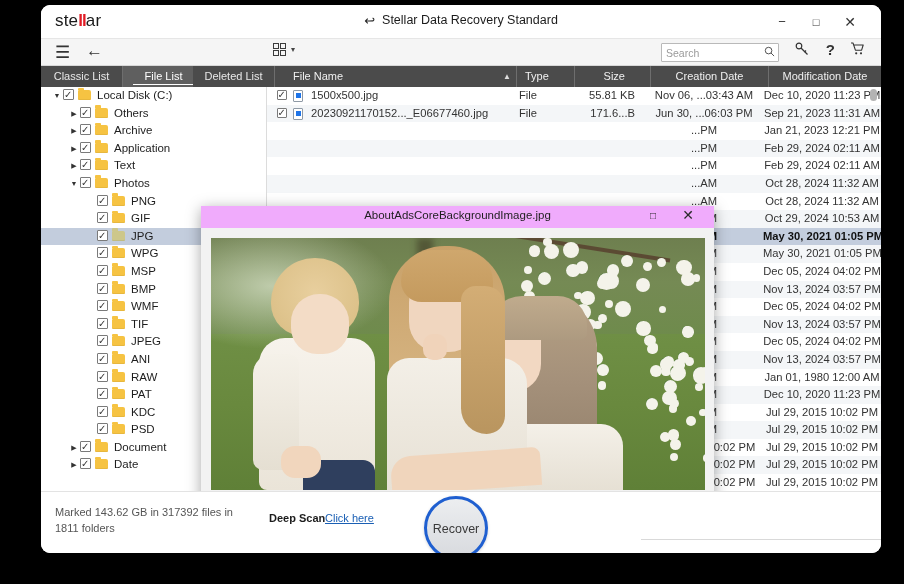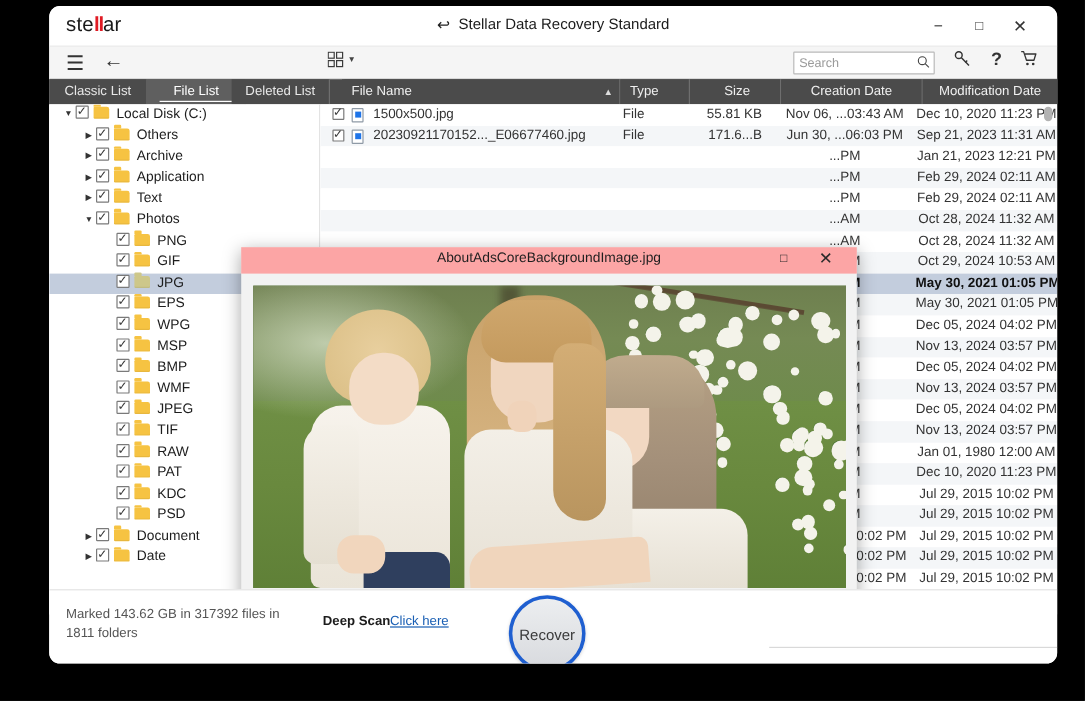--- a/index.html
+++ b/index.html
@@ -189,21 +189,21 @@
   #list-thumb { position:absolute; left:0; top:0px; width:7px; height:12px; background:#b3b3b3; border-radius:4px;}
 
   
   #preview-dialog {
     position: absolute; left: 160px; top: 119px;
     width: 513px; height: 321px;
     background: #f2f2f2;
     box-shadow: 0 3px 14px rgba(0,0,0,0.35);
   }
   #pv-title {
-    position: relative; height: 22px; background: #fca5a5;
+    position: relative; height: 22px; background: #f0abfc;
   }
   #pv-title-text {
     position:absolute; left:0; right:0; top:3px; text-align:center;
     font-size: 11.5px; color: #1f1f1f;
   }
   #pv-max { position:absolute; right: 58px; top: 4px; font-size: 10px; color:#2a2a2a; }
   #pv-close { position:absolute; right: 20px; top: 1px; font-size: 14px; color:#2a2a2a; }
 
   #pv-image {
     position:absolute; left: 10px; top: 32px;
@@ -368,27 +368,27 @@
       <div id="tree-rows">
           <div class="trow"><span style="display:inline-block;width:10px"></span><span class="caret">▼</span><span class="chk"></span><span class="fold"></span><span>Local Disk (C:)</span></div>
           <div class="trow"><span style="display:inline-block;width:27px"></span><span class="caret">▶</span><span class="chk"></span><span class="fold"></span><span>Others</span></div>
           <div class="trow"><span style="display:inline-block;width:27px"></span><span class="caret">▶</span><span class="chk"></span><span class="fold"></span><span>Archive</span></div>
           <div class="trow"><span style="display:inline-block;width:27px"></span><span class="caret">▶</span><span class="chk"></span><span class="fold"></span><span>Application</span></div>
           <div class="trow"><span style="display:inline-block;width:27px"></span><span class="caret">▶</span><span class="chk"></span><span class="fold"></span><span>Text</span></div>
           <div class="trow"><span style="display:inline-block;width:27px"></span><span class="caret">▼</span><span class="chk"></span><span class="fold"></span><span>Photos</span></div>
           <div class="trow"><span style="display:inline-block;width:44px"></span><span class="caret"></span><span class="chk"></span><span class="fold"></span><span>PNG</span></div>
           <div class="trow"><span style="display:inline-block;width:44px"></span><span class="caret"></span><span class="chk"></span><span class="fold"></span><span>GIF</span></div>
           <div class="trow sel"><span style="display:inline-block;width:44px"></span><span class="caret"></span><span class="chk"></span><span class="fold"></span><span>JPG</span></div>
-          <div class="trow"><span style="display:inline-block;width:44px"></span><span class="caret"></span><span class="chk"></span><span class="fold"></span><span>EPS</span></div>
           <div class="trow"><span style="display:inline-block;width:44px"></span><span class="caret"></span><span class="chk"></span><span class="fold"></span><span>WPG</span></div>
           <div class="trow"><span style="display:inline-block;width:44px"></span><span class="caret"></span><span class="chk"></span><span class="fold"></span><span>MSP</span></div>
           <div class="trow"><span style="display:inline-block;width:44px"></span><span class="caret"></span><span class="chk"></span><span class="fold"></span><span>BMP</span></div>
           <div class="trow"><span style="display:inline-block;width:44px"></span><span class="caret"></span><span class="chk"></span><span class="fold"></span><span>WMF</span></div>
+          <div class="trow"><span style="display:inline-block;width:44px"></span><span class="caret"></span><span class="chk"></span><span class="fold"></span><span>TIF</span></div>
           <div class="trow"><span style="display:inline-block;width:44px"></span><span class="caret"></span><span class="chk"></span><span class="fold"></span><span>JPEG</span></div>
-          <div class="trow"><span style="display:inline-block;width:44px"></span><span class="caret"></span><span class="chk"></span><span class="fold"></span><span>TIF</span></div>
+          <div class="trow"><span style="display:inline-block;width:44px"></span><span class="caret"></span><span class="chk"></span><span class="fold"></span><span>ANI</span></div>
           <div class="trow"><span style="display:inline-block;width:44px"></span><span class="caret"></span><span class="chk"></span><span class="fold"></span><span>RAW</span></div>
           <div class="trow"><span style="display:inline-block;width:44px"></span><span class="caret"></span><span class="chk"></span><span class="fold"></span><span>PAT</span></div>
           <div class="trow"><span style="display:inline-block;width:44px"></span><span class="caret"></span><span class="chk"></span><span class="fold"></span><span>KDC</span></div>
           <div class="trow"><span style="display:inline-block;width:44px"></span><span class="caret"></span><span class="chk"></span><span class="fold"></span><span>PSD</span></div>
           <div class="trow"><span style="display:inline-block;width:27px"></span><span class="caret">▶</span><span class="chk"></span><span class="fold"></span><span>Document</span></div>
           <div class="trow"><span style="display:inline-block;width:27px"></span><span class="caret">▶</span><span class="chk"></span><span class="fold"></span><span>Date</span></div>
         </div>
       <div id="tree-scroll">
         <div id="tree-thumb"></div>
       </div>

